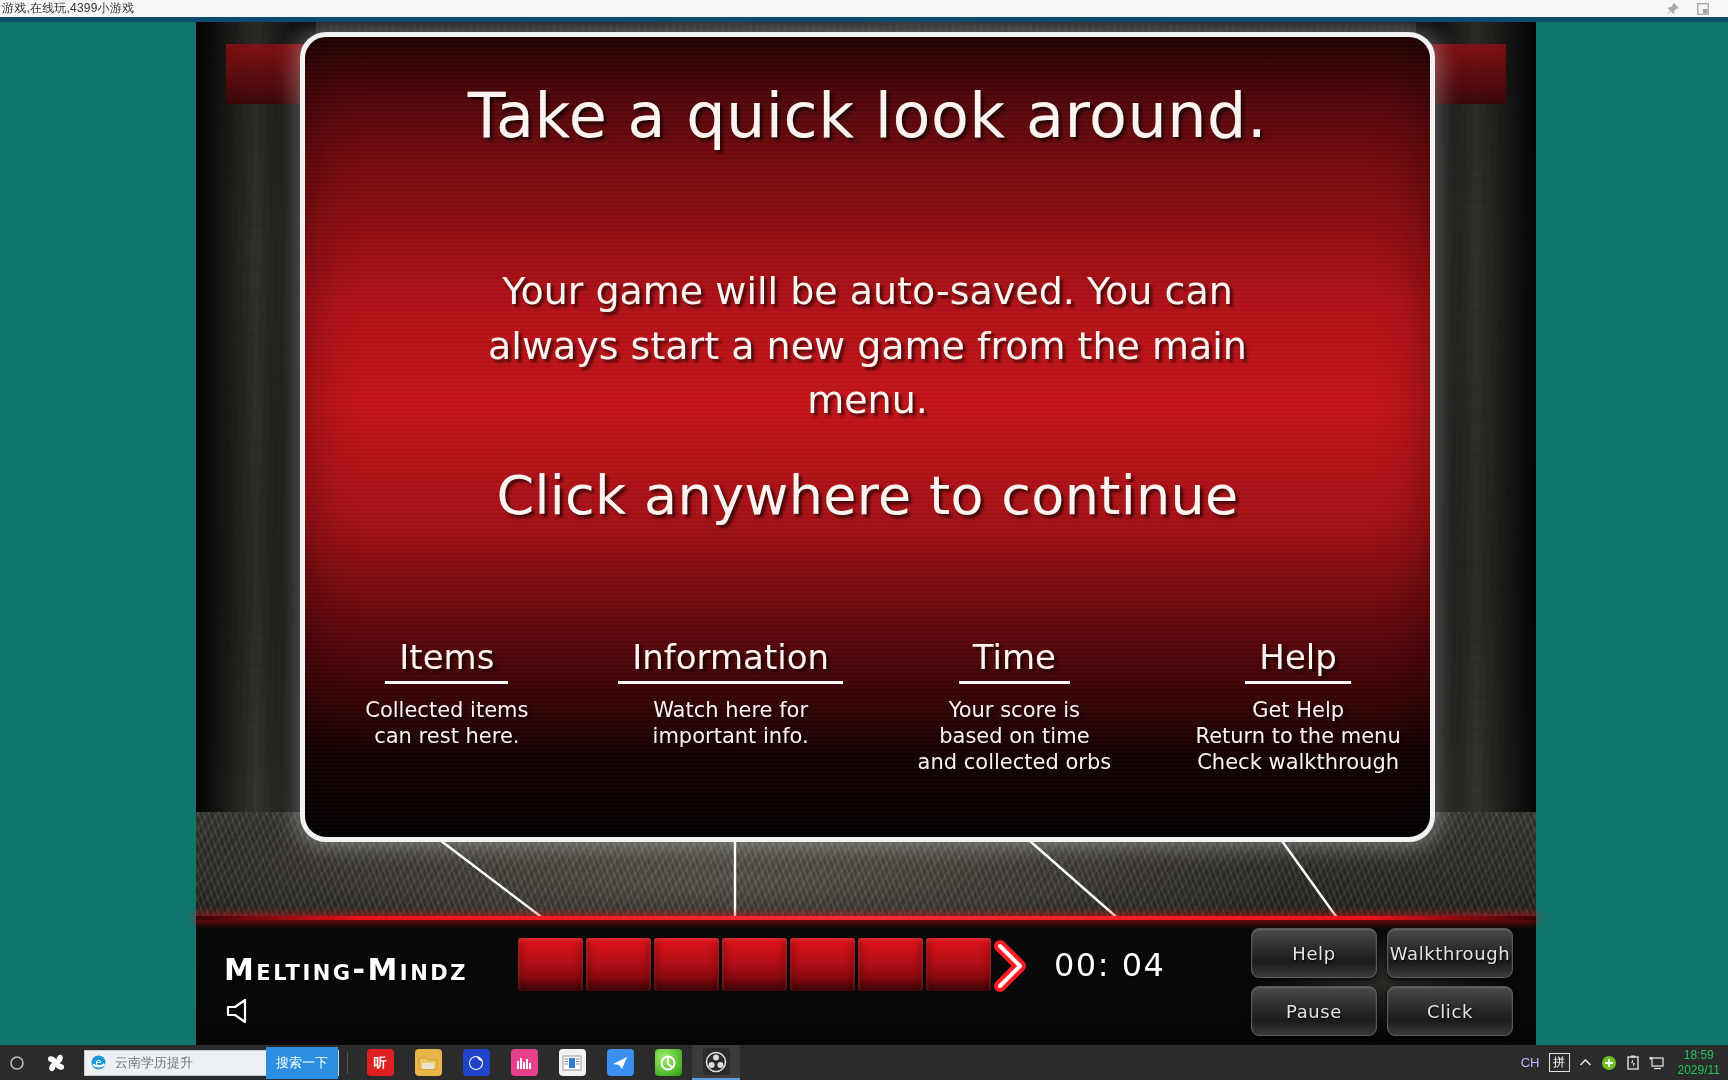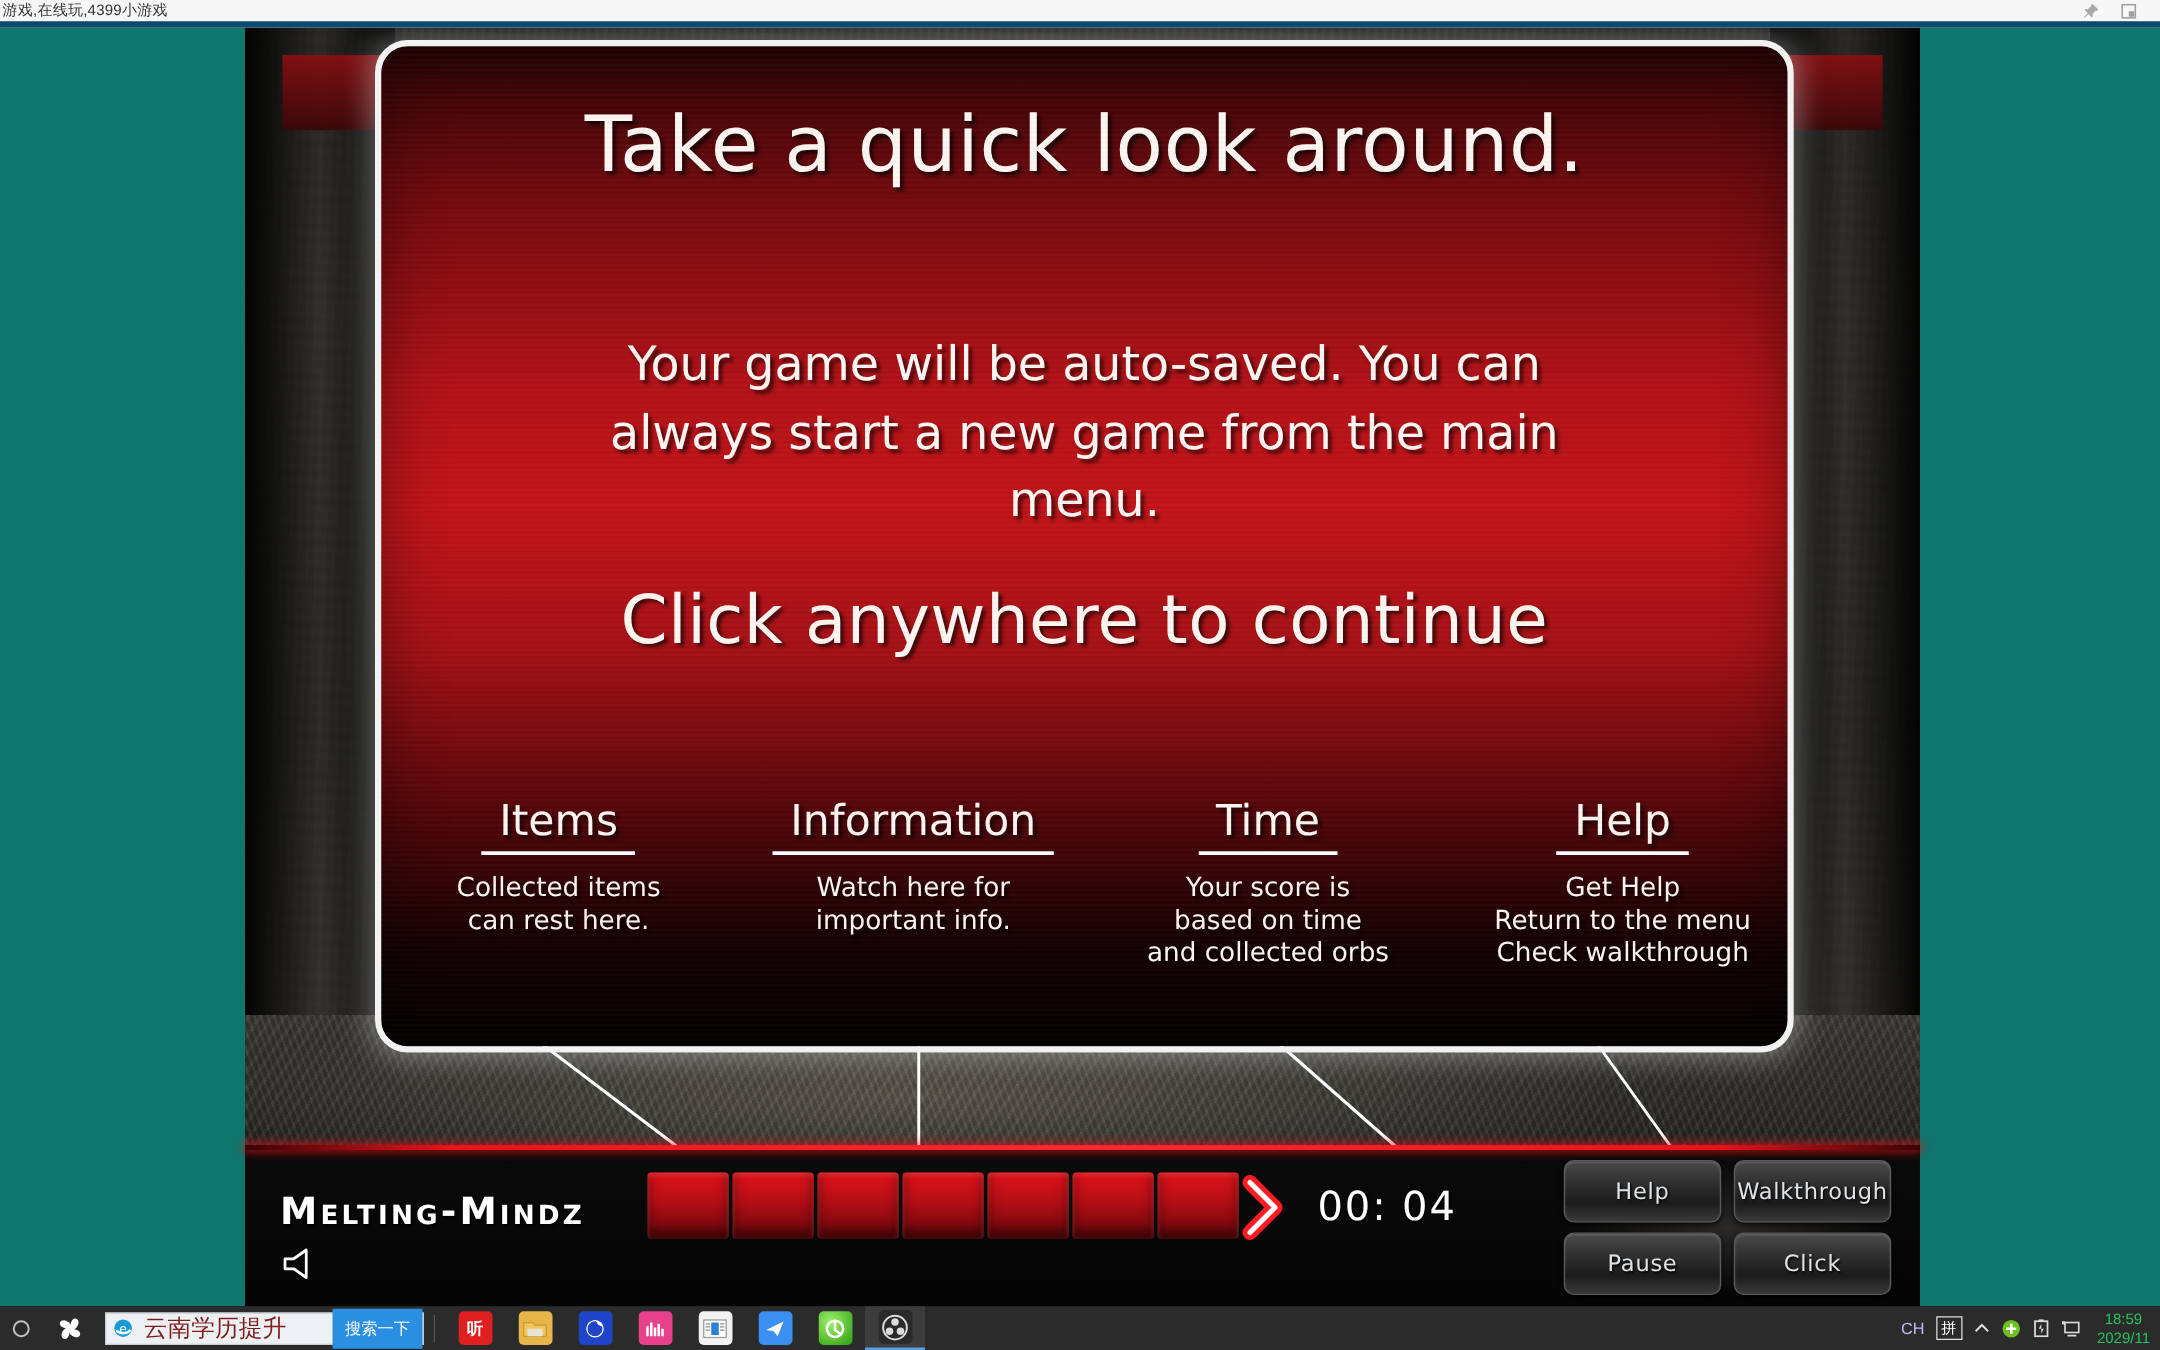--- a/index.html
+++ b/index.html
@@ -249,21 +249,21 @@
   #start-orb {
     width: 34px; height:35px; display:flex; align-items:center; justify-content:center;
     color:#cfcfcf; font-size:16px; cursor:pointer;
   }
   #logo-360 { width:44px; height:35px; display:flex; align-items:center; justify-content:center; cursor:pointer; }
   #search-wrap {
     display:flex; align-items:center; height:26px; margin-left:6px;
     background:#eef1f3; border:1px solid #c9ced2; width: 255px; cursor:text;
   }
   #search-ie { width:26px; display:flex; align-items:center; justify-content:center; }
-  #search-value { flex:1; font-size:19px; color:#7f1d1d; padding-left:4px; white-space:nowrap; overflow:hidden; }
+  #search-value { flex:1; font-size:13px; color:#737373; padding-left:4px; white-space:nowrap; overflow:hidden; }
   #search-btn {
     background:#2a8fe0; color:#fff; font-size:13px; height:20px;
     display:flex; align-items:center; justify-content:center; padding:16px 10px; cursor:pointer;
   }
   #tb-divider { width:1px; height:22px; background:#555; margin:0 8px; }
   .tb-app {
     width: 48px; height:35px; display:flex; align-items:center; justify-content:center;
     cursor:pointer;
   }
   .tb-app.active { background:#3c3c3c; border-bottom:2px solid #5aa0e0; }

